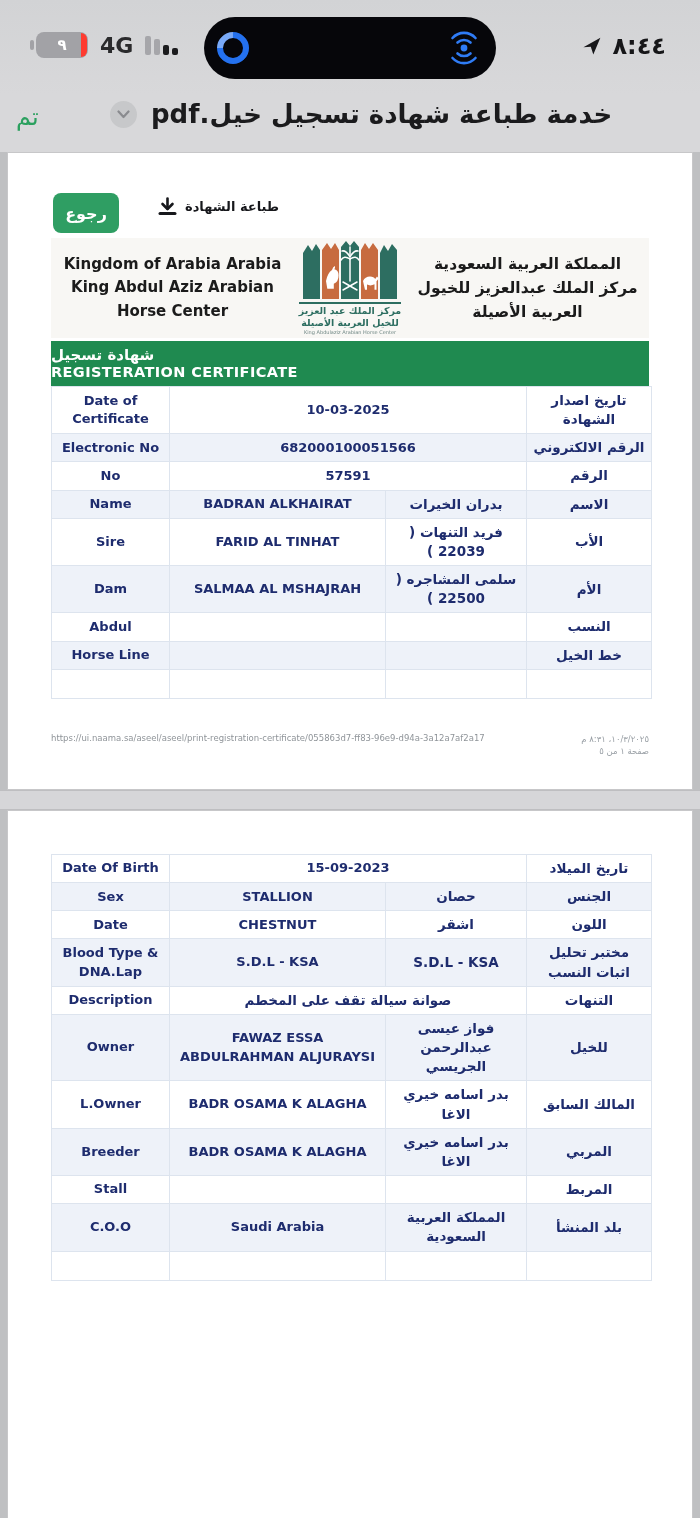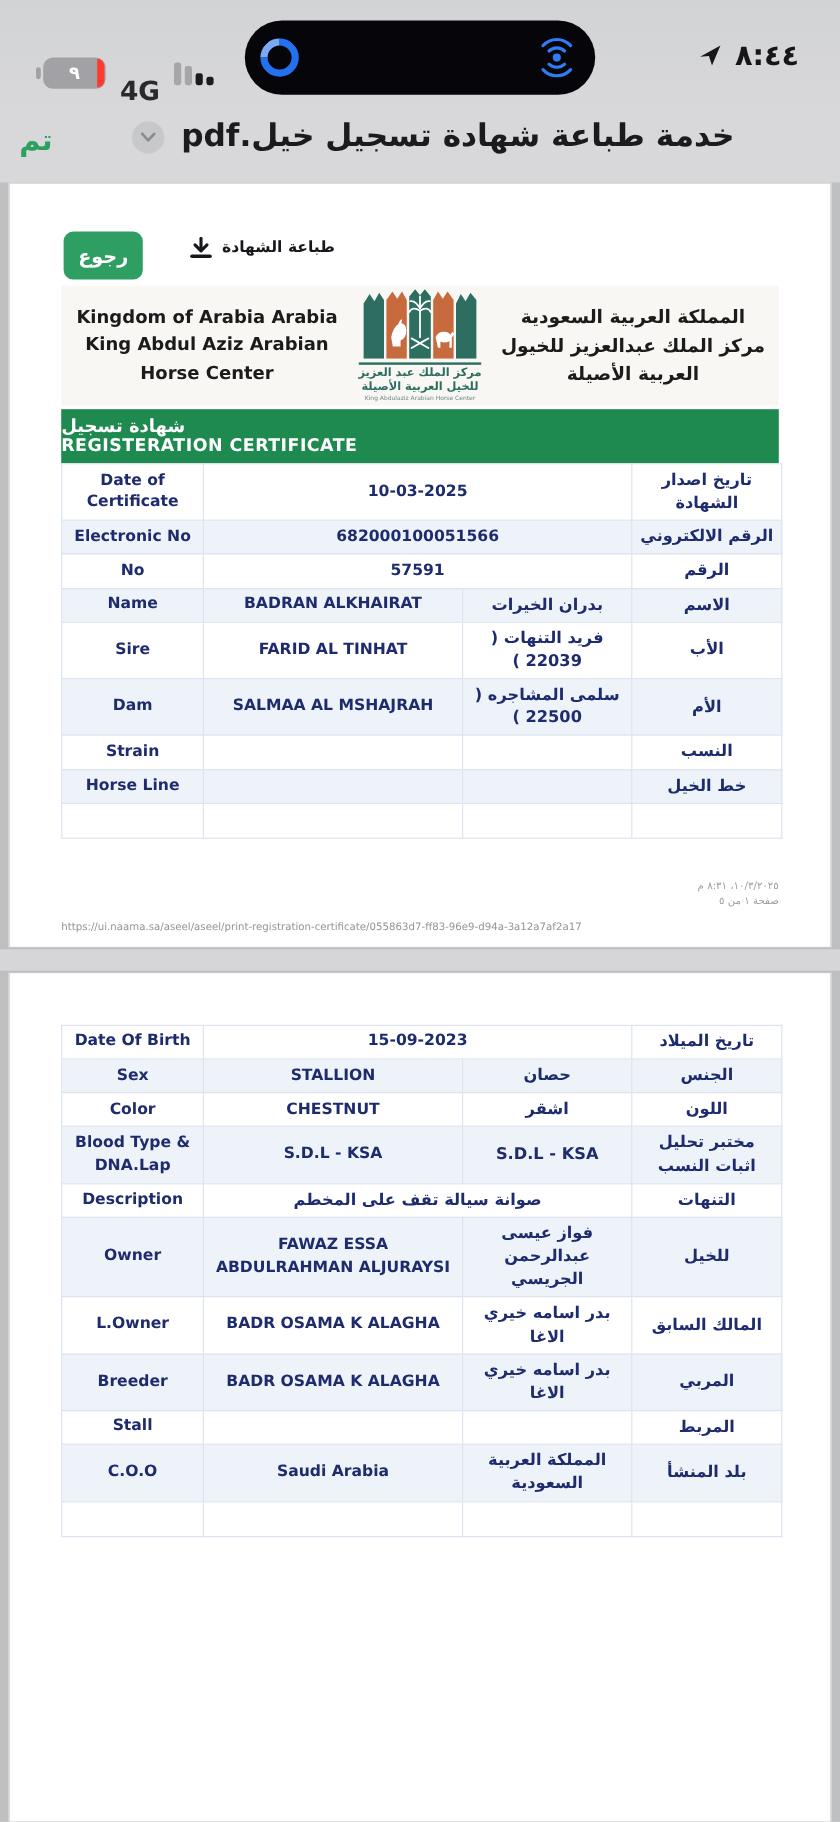--- a/index.html
+++ b/index.html
@@ -6,35 +6,35 @@
   body{font-family:"DejaVu Sans","Liberation Sans",sans-serif;}
   .screen{position:relative;width:700px;height:1518px;background:#bfc0c2;overflow:hidden;}
 
   
   .statusbar{position:relative;height:95px;background:linear-gradient(#d2d3d5,#d8d8da);}
   .sb-left{position:absolute;left:36px;top:32px;display:flex;align-items:center;gap:12px;}
   .battery{position:relative;width:52px;height:26px;border-radius:8px;background:#a2a2a6;}
   .battery .cap{position:absolute;left:-6px;top:8px;width:4px;height:10px;border-radius:3px;background:#a2a2a6;}
   .battery .red{position:absolute;right:1px;top:1px;width:6px;height:24px;border-radius:0 7px 7px 0;background:#ff3b30;}
   .battery .pct{position:absolute;inset:0;display:flex;align-items:center;justify-content:center;color:#fff;font-size:15px;font-weight:bold;}
-  .net{font-size:22px;font-weight:600;color:#2a2a2c;margin-top:32px;}
+  .net{font-size:22px;font-weight:600;color:#2a2a2c;}
   .bars{display:flex;align-items:flex-end;gap:3px;height:20px;}
   .bars i{display:block;width:6px;border-radius:2px;}
   .bars i:nth-child(1){height:19px;background:#a6a6aa;}
   .bars i:nth-child(2){height:16px;background:#a6a6aa;}
   .bars i:nth-child(3){height:10px;background:#1c1c1e;}
   .bars i:nth-child(4){height:7px;background:#1c1c1e;}
   .island{position:absolute;left:50%;transform:translateX(-50%);top:17px;width:292px;height:62px;border-radius:32px;background:#06060a;display:flex;align-items:center;justify-content:space-between;padding:0 13px;box-sizing:border-box;}
   .spinner{width:32px;height:32px;border-radius:50%;border:6px solid #2471ef;border-top-color:#79a9f7;transform:rotate(-45deg);box-sizing:border-box;}
   .sb-right{position:absolute;right:34px;top:32px;display:flex;align-items:center;gap:9px;}
   .time{font-size:24px;font-weight:bold;color:#161618;}
 
   
   .titlebar{position:relative;height:57px;background:#d8d8da;}
-  .done{position:absolute;left:16px;top:8px;font-size:24px;font-weight:bold;color:#2ba05f;cursor:pointer;}
+  .done{position:absolute;left:16px;top:8px;font-size:24px;font-weight:normal;color:#2ba05f;cursor:pointer;}
   .title-group{position:absolute;left:110px;top:4px;display:flex;align-items:center;gap:14px;}
   .chev-circle{width:27px;height:27px;border-radius:50%;background:#c7c8ca;display:flex;align-items:center;justify-content:center;}
   .doc-title{font-size:26px;font-weight:bold;color:#1b1b1d;}
 
   
   .pdf-area{background:#bfc0c2;}
   .page{margin:0 7px;background:#fff;border:1px solid #c7c7c9;box-sizing:border-box;overflow:hidden;}
   .page1{height:638px;}
   .page-gap{height:18px;background:#d6d6d9;border-top:1px solid #bebec1;border-bottom:1px solid #bebec1;}
   .page2{height:740px;padding-top:43px;}
@@ -57,21 +57,21 @@
   .banner-en{font-size:14.5px;font-weight:bold;letter-spacing:.4px;}
 
   .cert-table{margin:0 43px;border-collapse:collapse;table-layout:fixed;width:600px;}
   .cert-table td{border:1px solid #dde4ee;text-align:center;vertical-align:middle;padding:4px 4px;color:#1e2c6e;font-weight:bold;font-size:13px;line-height:1.42;}
   .cert-table td.ar{font-size:13.5px;}
   .cert-table tr.alt td{background:#eef2f9;}
   .col-enl{width:118px;} .col-env{width:216px;} .col-arv{width:141px;} .col-arl{width:125px;}
   .empty-row td{height:20px;}
 
   .page-footer{margin:34px 43px 0;display:flex;justify-content:space-between;align-items:flex-start;}
-  .page-footer .url{font-size:8.5px;color:#8f9499;font-weight:normal;margin-top:35px;}
+  .page-footer .url{font-size:8.5px;color:#8f9499;font-weight:normal;}
   .page-footer .meta{text-align:right;font-size:8.5px;color:#9aa0a6;line-height:1.5;}
 
   
   .toolbar{position:relative;height:136px;background:#f9f9fa;border-top:1px solid #e3e3e5;}
   .tool{position:absolute;top:16px;cursor:pointer;}
   .tool.search{left:35px;} .tool.markup{left:236px;} .tool.pen{left:442px;} .tool.share{left:642px;}
   .home-indicator{position:absolute;left:50%;transform:translateX(-50%);bottom:18px;width:252px;height:10px;border-radius:5.5px;background:#0e0e10;}
   .watermark{position:absolute;right:8px;bottom:-2px;font-size:48px;font-weight:800;color:#ffffff;opacity:.8;transform:rotate(-10deg) skewX(-8deg);text-shadow:0 1px 2px rgba(0,0,0,.10);pointer-events:none;}
 </style>
 </head>
@@ -220,21 +220,21 @@
           <td class="ar" dir="rtl">فريد التنهات ( 22039 )</td>
           <td class="ar" dir="rtl">الأب</td>
         </tr>
         <tr class="alt">
           <td>Dam</td>
           <td>SALMAA AL MSHAJRAH</td>
           <td class="ar" dir="rtl">سلمى المشاجره ( 22500 )</td>
           <td class="ar" dir="rtl">الأم</td>
         </tr>
         <tr>
-          <td>Strain</td>
+          <td>Abdul</td>
           <td></td>
           <td class="ar" dir="rtl"></td>
           <td class="ar" dir="rtl">النسب</td>
         </tr>
         <tr class="alt">
           <td>Horse Line</td>
           <td></td>
           <td class="ar" dir="rtl"></td>
           <td class="ar" dir="rtl">خط الخيل</td>
         </tr>
@@ -272,21 +272,21 @@
           <td colspan="2">15-09-2023</td>
           <td class="ar" dir="rtl">تاريخ الميلاد</td>
         </tr>
         <tr class="alt">
           <td>Sex</td>
           <td>STALLION</td>
           <td class="ar" dir="rtl">حصان</td>
           <td class="ar" dir="rtl">الجنس</td>
         </tr>
         <tr>
-          <td>Color</td>
+          <td>Date</td>
           <td>CHESTNUT</td>
           <td class="ar" dir="rtl">اشقر</td>
           <td class="ar" dir="rtl">اللون</td>
         </tr>
         <tr class="alt">
           <td>Blood Type &amp; DNA.Lap</td>
           <td>S.D.L - KSA</td>
           <td class="ar" dir="rtl">S.D.L - KSA</td>
           <td class="ar" dir="rtl">مختبر تحليل اثبات النسب</td>
         </tr>

